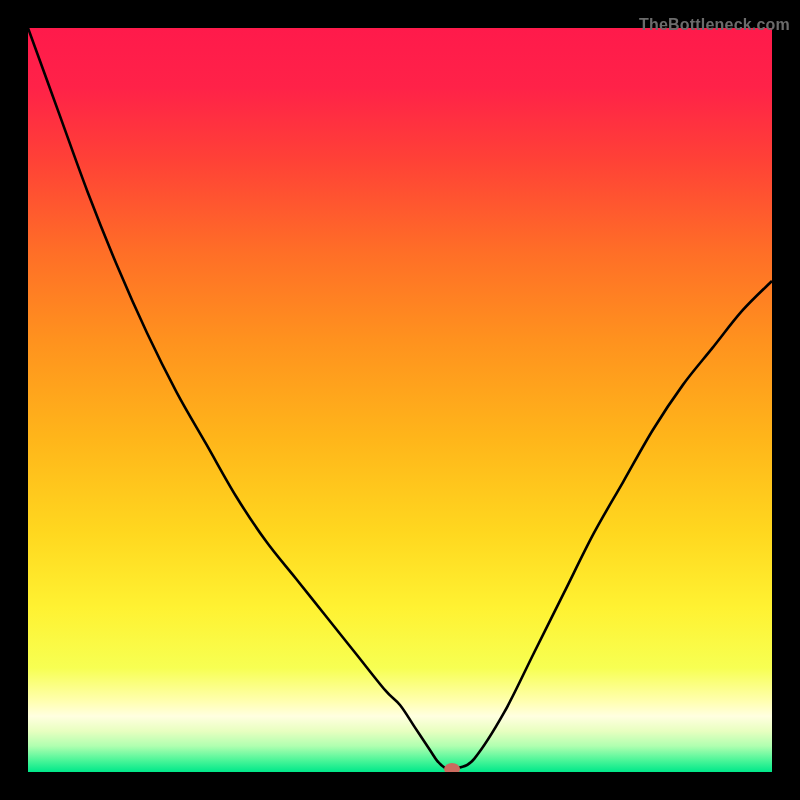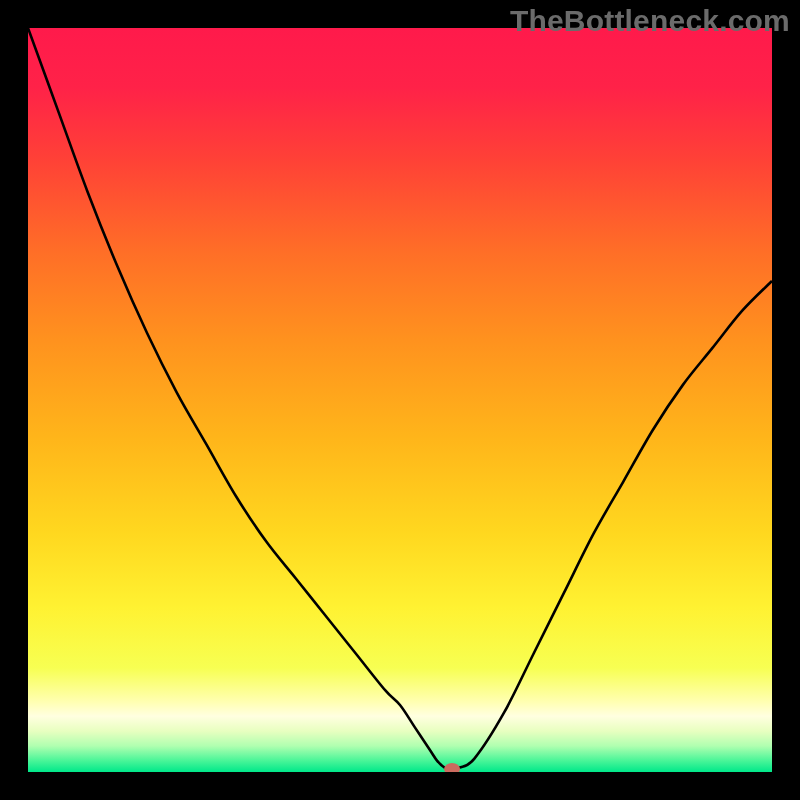--- a/index.html
+++ b/index.html
@@ -12,24 +12,24 @@
     font-family: Arial, Helvetica, sans-serif;
   }
   .frame {
     position: relative;
     width: 800px;
     height: 800px;
     background: #000;
   }
   .watermark {
     position: absolute;
-    top: 4px;
+    top: 16px;
     right: 10px;
     color: #6b6b6b;
-    font-size: 30px;
+    font-size: 16px;
     font-weight: 600;
     letter-spacing: 0.2px;
     z-index: 5;
   }
   .plot {
     position: absolute;
     left: 28px;
     top: 28px;
     width: 744px;
     height: 744px;

